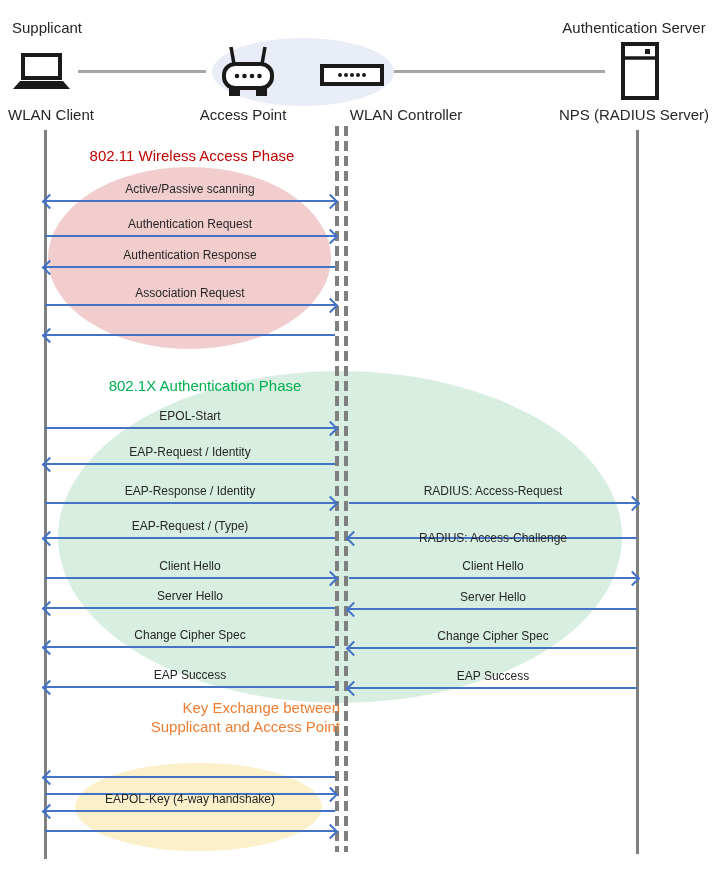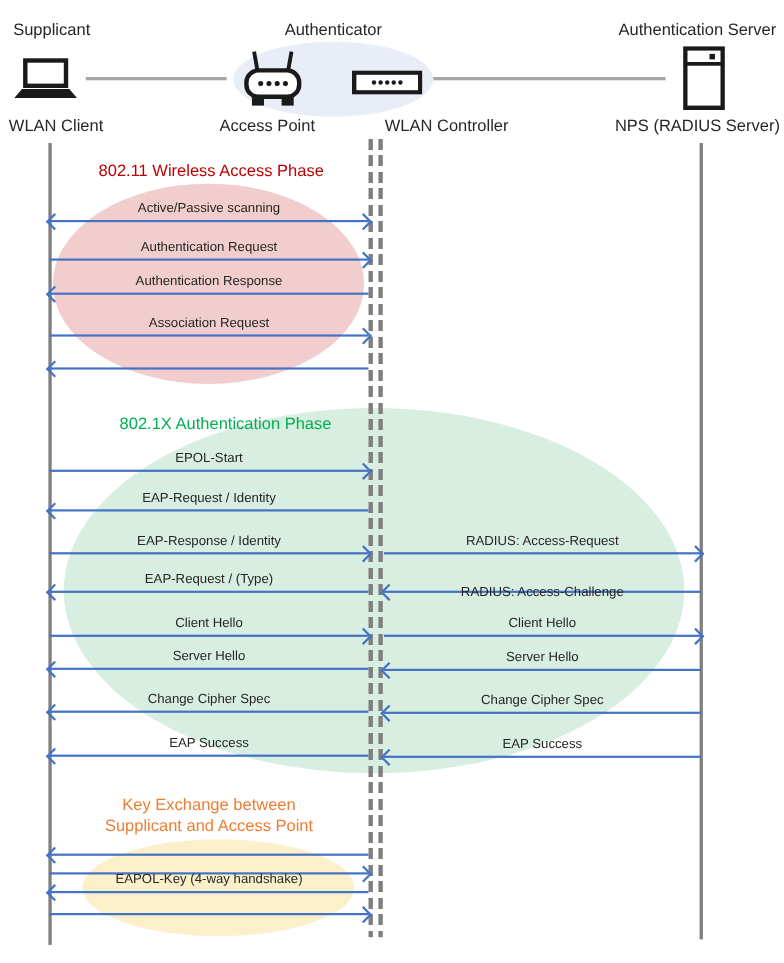--- a/index.html
+++ b/index.html
@@ -42,21 +42,20 @@
     font-size:12px;color:var(--c-text);z-index:4;white-space:nowrap;
   }
   .icon{position:absolute;z-index:2;}
 </style>
 </head>
 <body>
 
 <div id="stage">
 
   <div class="role-label" style="left:-103px;top:19px;width:300px;">Supplicant</div>
-  <div class="role-label" style="left:153px;top:19px;width:300px;">Authenticator</div>
   <div class="role-label" style="left:484px;top:19px;width:300px;">Authentication Server</div>
 
   <div class="ellipse" style="left:212px;top:38px;width:182px;height:68px;background:var(--c-fill_blue);"></div>
 
   <div class="connector" style="left:78px;top:70px;width:128px;"></div>
   <div class="connector" style="left:291px;top:70px;width:16px;"></div>
   <div class="connector" style="left:393px;top:70px;width:212px;"></div>
 
   <span class="icon" style="left:12px;top:52px;">
     <svg width="60" height="40" viewBox="0 0 60 40">
@@ -104,21 +103,21 @@
   <div class="ellipse" style="left:58px;top:371px;width:564px;height:332px;background:var(--c-fill_green);"></div>
   <div class="ellipse" style="left:75px;top:763px;width:247px;height:88px;background:var(--c-fill_yellow);"></div>
 
   <div class="lifeline z2" style="left:44px;top:130px;height:729px;"></div>
   <div class="lifeline-dashed z2" style="left:335px;top:126px;height:726px;"></div>
   <div class="lifeline-dashed z2" style="left:344px;top:126px;height:726px;"></div>
   <div class="lifeline z2" style="left:636px;top:130px;height:724px;"></div>
 
   <div class="phase-title phase-red" style="left:42px;top:146px;">802.11 Wireless Access Phase</div>
   <div class="phase-title phase-green" style="left:55px;top:376px;">802.1X Authentication Phase</div>
-  <div class="phase-title phase-orange" style="left:40px;top:722px;">
+  <div class="phase-title phase-orange" style="left:40px;top:698px;text-align:right;">
     <div>Key Exchange between</div>
     <div>Supplicant and Access Point</div>
   </div>
 
 <div class="msg-line" style="left: 45px; top: 200px; width: 290px;">
       <span class="head head-right"></span>
       <span class="head head-left"></span>
     </div>
     <div class="msg-label" style="left: 40px; top: 180px;">Active/Passive scanning</div>
     <div class="msg-line" style="left: 45px; top: 235px; width: 290px;">

